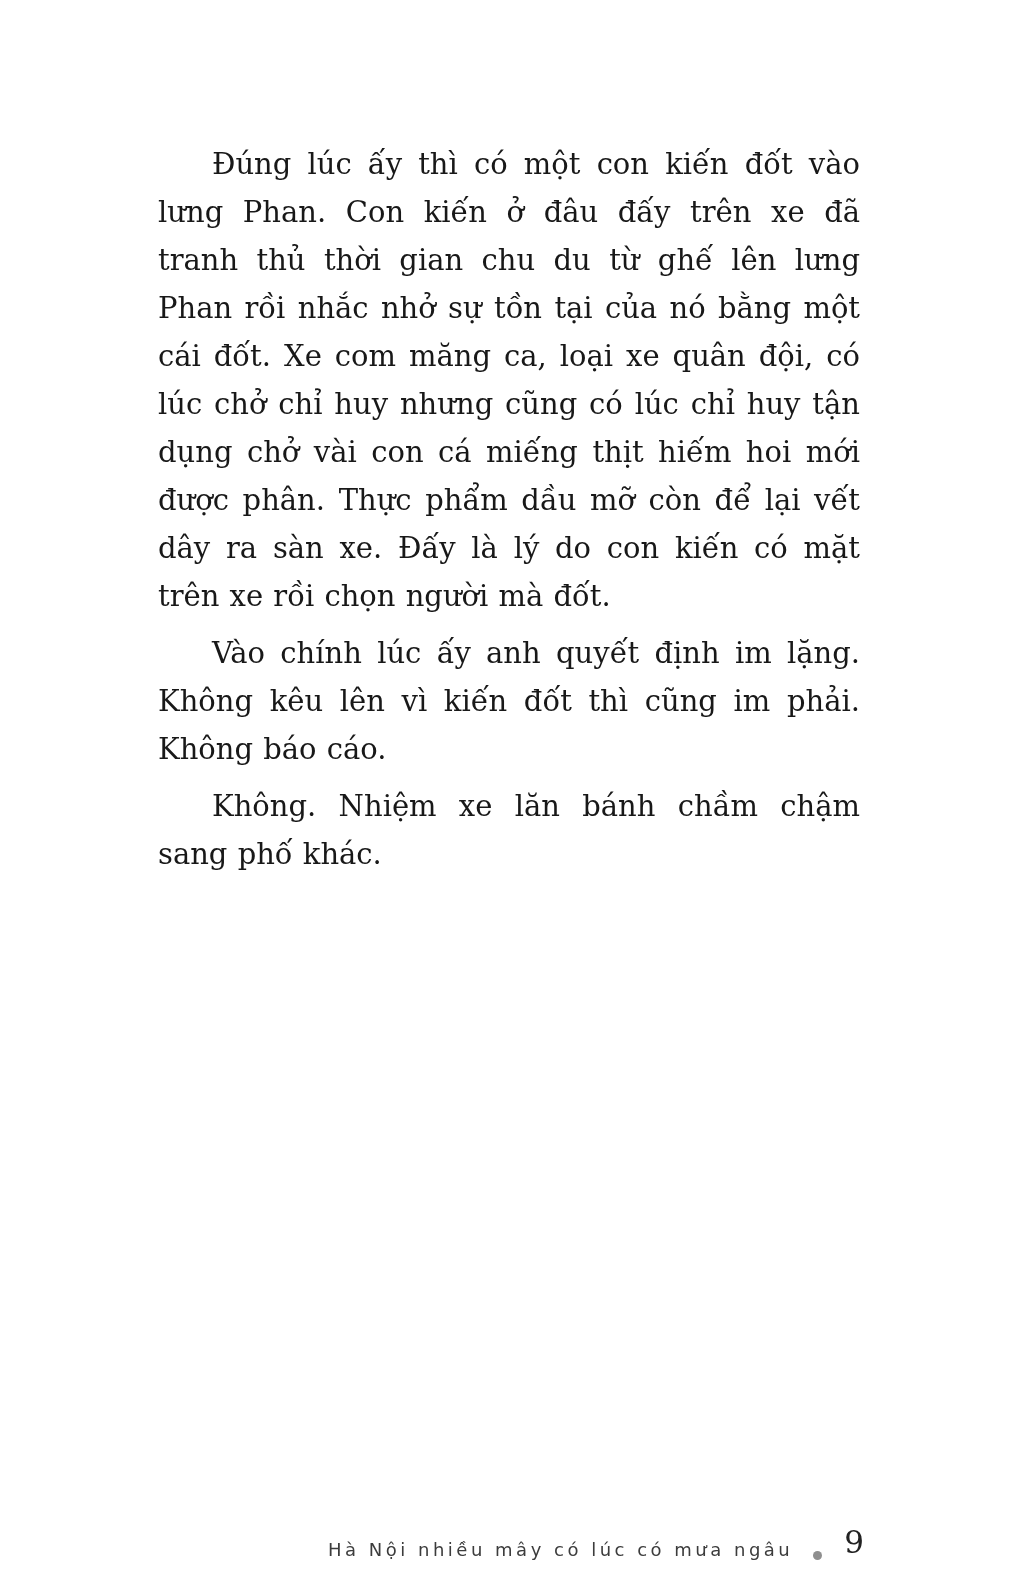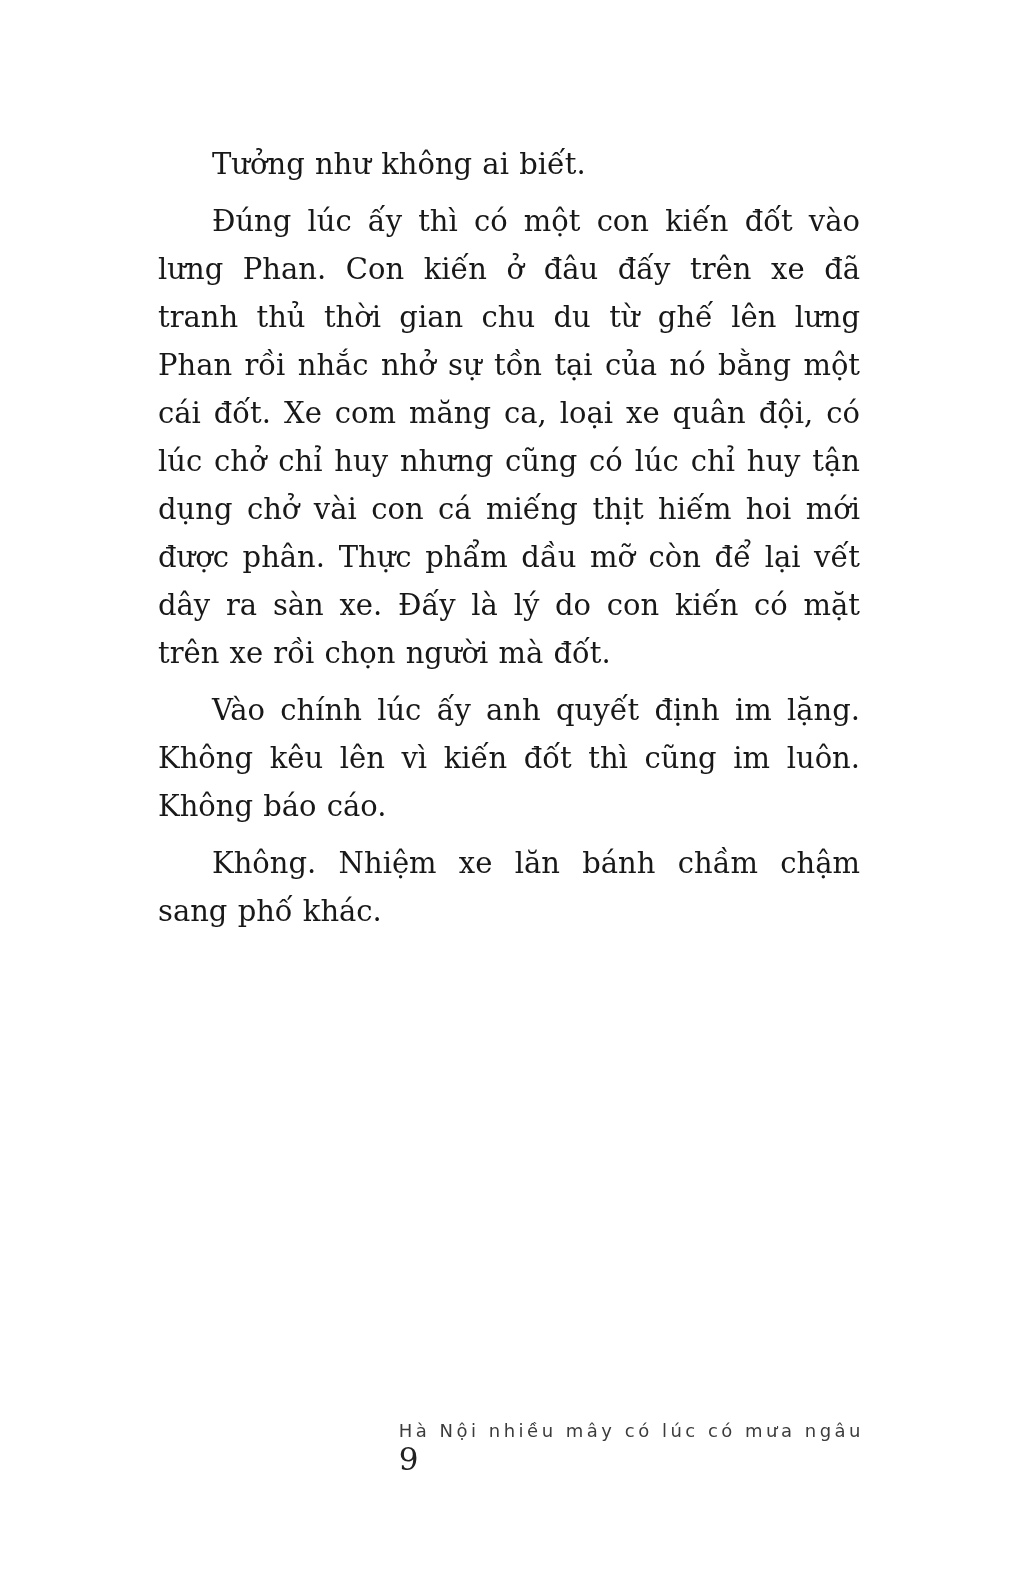--- a/index.html
+++ b/index.html
@@ -26,26 +26,25 @@
     text-align: justify;
   }
   .para {
     margin: 0 0 9px 0;
     text-indent: 54px;
     word-spacing: 1px;
   }
   .footer {
     position: absolute;
     right: 160px;
-    top: 1420px;
+    top: 1508px;
     height: 52px;
     display: flex;
-    align-items: flex-start;
+    align-items: flex-end;
     white-space: nowrap;
-    flex-direction: column;
   }
   .running-title {
     font-family: "DejaVu Sans", "Liberation Sans", sans-serif;
     font-size: 18px;
     letter-spacing: 3.5px;
     color: #3c3c3c;
   }
   .bullet {
     display: inline-block;
     width: 9px;
@@ -61,23 +60,22 @@
     font-weight: 400;
     color: #222222;
   }
 </style>
 </head>
 <body>
 
 <div class="page">
 
   <main class="text-block">
-    <p class="para">Tưởng như không ai biết.</p>
     <p class="para">Đúng lúc ấy thì có một con kiến đốt vào lưng Phan. Con kiến ở đâu đấy trên xe đã tranh thủ thời gian chu du từ ghế lên lưng Phan rồi nhắc nhở sự tồn tại của nó bằng một cái đốt. Xe com măng ca, loại xe quân đội, có lúc chở chỉ huy nhưng cũng có lúc chỉ huy tận dụng chở vài con cá miếng thịt hiếm hoi mới được phân. Thực phẩm dầu mỡ còn để lại vết dây ra sàn xe. Đấy là lý do con kiến có mặt trên xe rồi chọn người mà đốt.</p>
-    <p class="para">Vào chính lúc ấy anh quyết định im lặng. Không kêu lên vì kiến đốt thì cũng im luôn. Không báo cáo.</p>
+    <p class="para">Vào chính lúc ấy anh quyết định im lặng. Không kêu lên vì kiến đốt thì cũng im phải. Không báo cáo.</p>
     <p class="para">Không. Nhiệm xe lăn bánh chầm chậm sang phố khác.</p>
   </main>
 
   <footer class="footer">
     <span class="running-title">Hà Nội nhiều mây có lúc có mưa ngâu</span>
     <span class="bullet"></span>
     <span class="page-number">9</span>
   </footer>
 
 </div>

